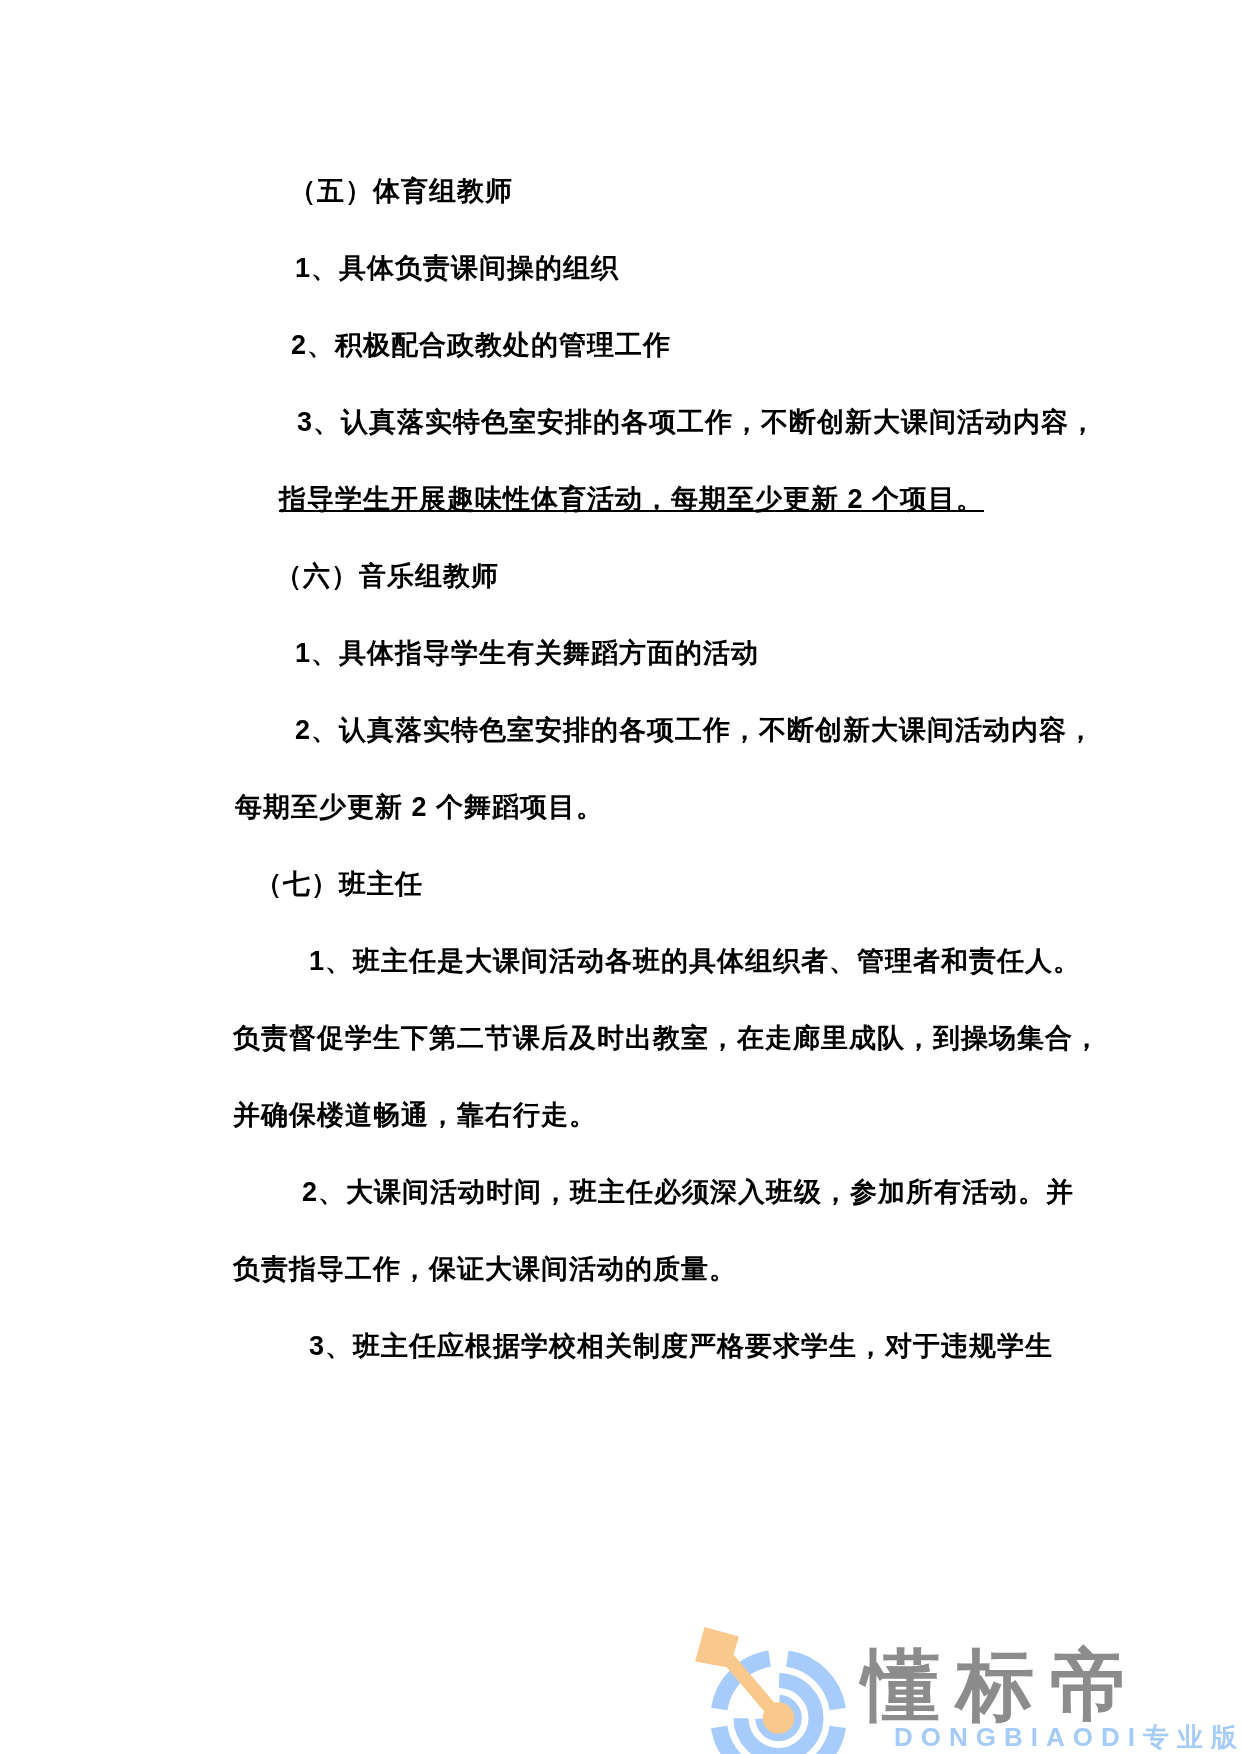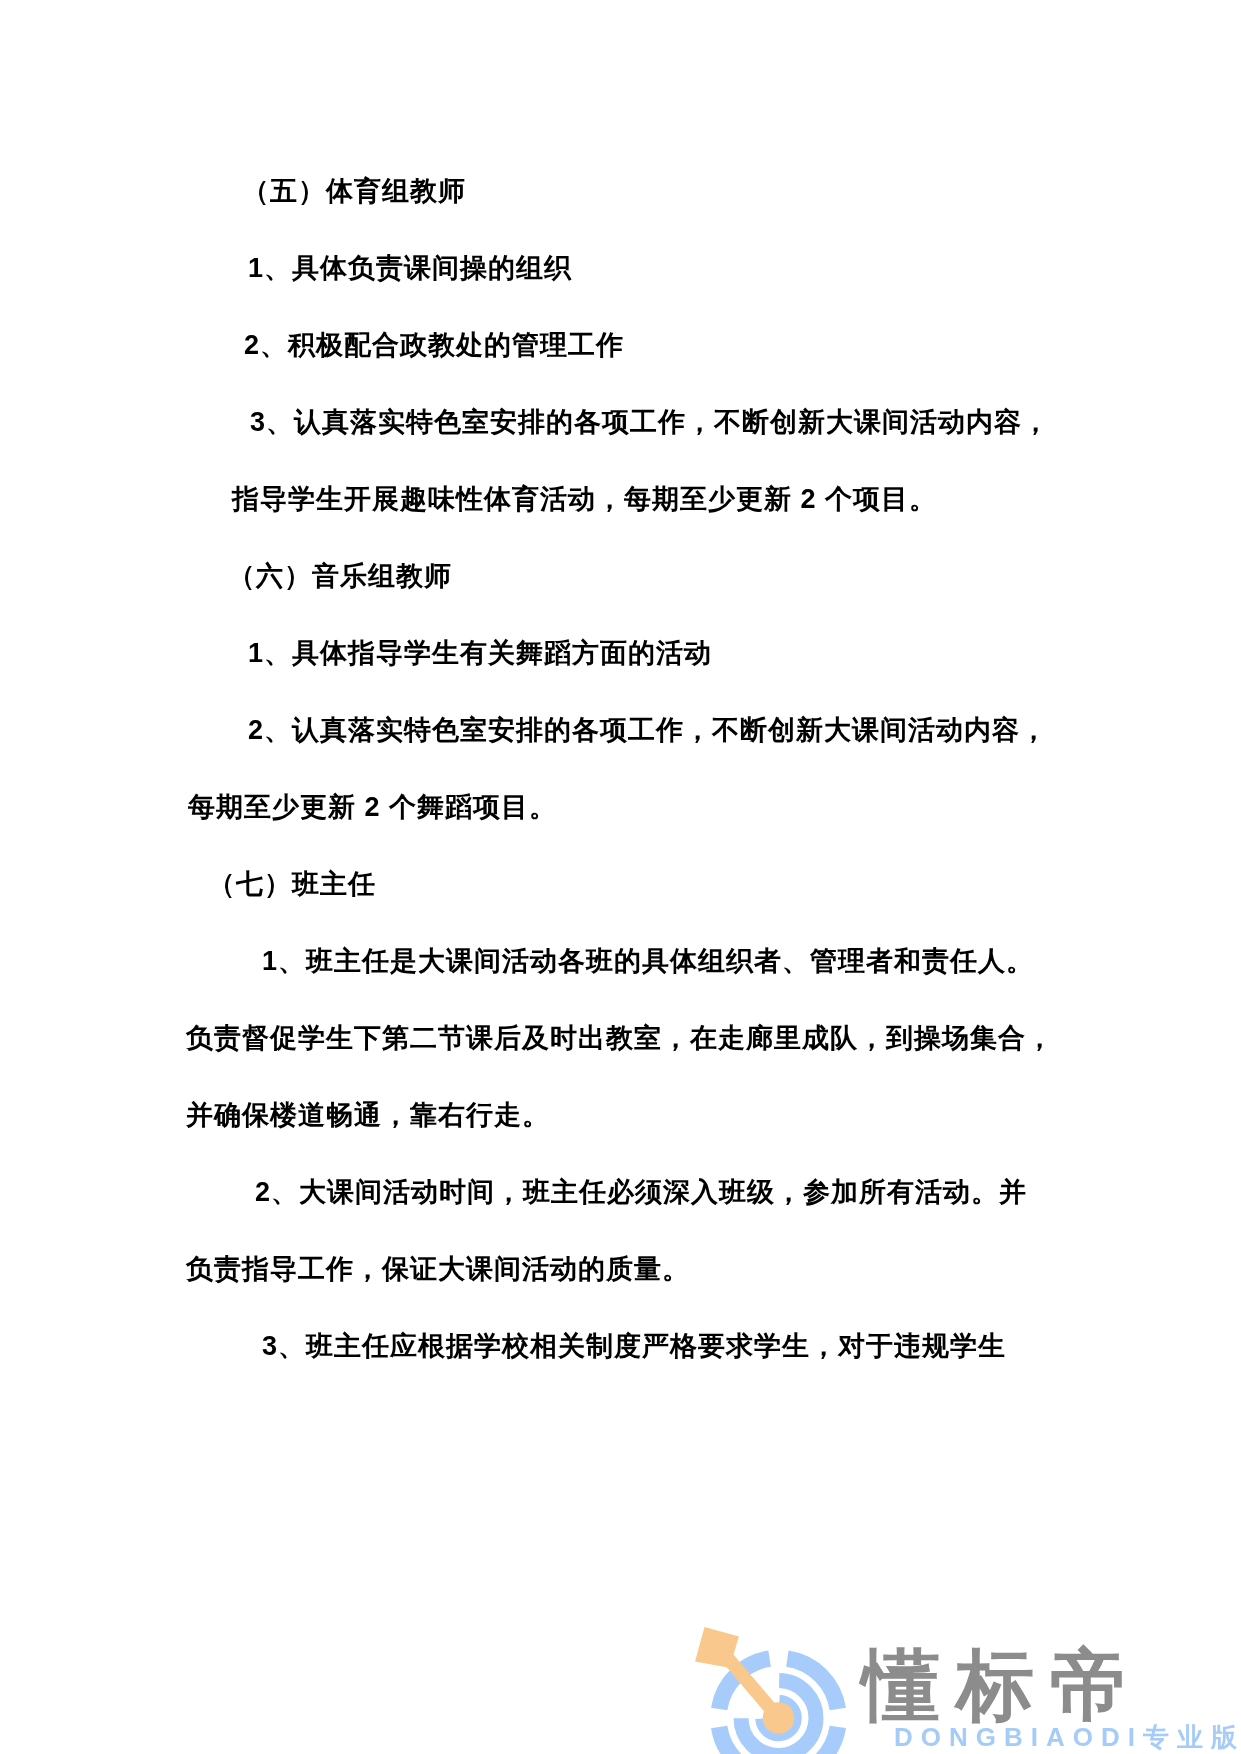--- a/index.html
+++ b/index.html
@@ -13,20 +13,21 @@
     height: 1754px;
     background: #ffffff;
     overflow: hidden;
     font-family: "Liberation Sans", sans-serif;
   }
   .doc-body {
     position: absolute;
     top: 152px;
     left: 0;
     width: 1079px;
+    padding-left: 47px;
   }
   .doc-line {
     height: 77px;
     display: flex;
     align-items: center;
     font-size: 27px;
     font-weight: bold;
     color: #000000;
     white-space: pre;
     letter-spacing: 1px;
@@ -74,21 +75,21 @@
 </head>
 <body>
 
 <div class="page">
 
   <div class="doc-body" id="doc-body">
       <div class="doc-line" style="padding-left: 242px;">（五）体育组教师</div>
       <div class="doc-line" style="padding-left: 248px;">1、具体负责课间操的组织</div>
       <div class="doc-line" style="padding-left: 244px;">2、积极配合政教处的管理工作</div>
       <div class="doc-line" style="padding-left: 250px;">3、认真落实特色室安排的各项工作，不断创新大课间活动内容，</div>
-      <div class="doc-line" style="padding-left: 232px;">指导学生开展趣味性体育活动，每期至少更新 2 个项目。</div>
+      <div class="doc-line" style="padding-left: 232px; text-decoration: underline;">指导学生开展趣味性体育活动，每期至少更新 2 个项目。</div>
       <div class="doc-line" style="padding-left: 228px;">（六）音乐组教师</div>
       <div class="doc-line" style="padding-left: 248px;">1、具体指导学生有关舞蹈方面的活动</div>
       <div class="doc-line" style="padding-left: 248px;">2、认真落实特色室安排的各项工作，不断创新大课间活动内容，</div>
       <div class="doc-line" style="padding-left: 188px;">每期至少更新 2 个舞蹈项目。</div>
       <div class="doc-line" style="padding-left: 208px;">（七）班主任</div>
       <div class="doc-line" style="padding-left: 262px; text-align: center;">1、班主任是大课间活动各班的具体组织者、管理者和责任人。</div>
       <div class="doc-line" style="padding-left: 186px;">负责督促学生下第二节课后及时出教室，在走廊里成队，到操场集合，</div>
       <div class="doc-line" style="padding-left: 186px;">并确保楼道畅通，靠右行走。</div>
       <div class="doc-line" style="padding-left: 255px;">2、大课间活动时间，班主任必须深入班级，参加所有活动。并</div>
       <div class="doc-line" style="padding-left: 186px;">负责指导工作，保证大课间活动的质量。</div>

